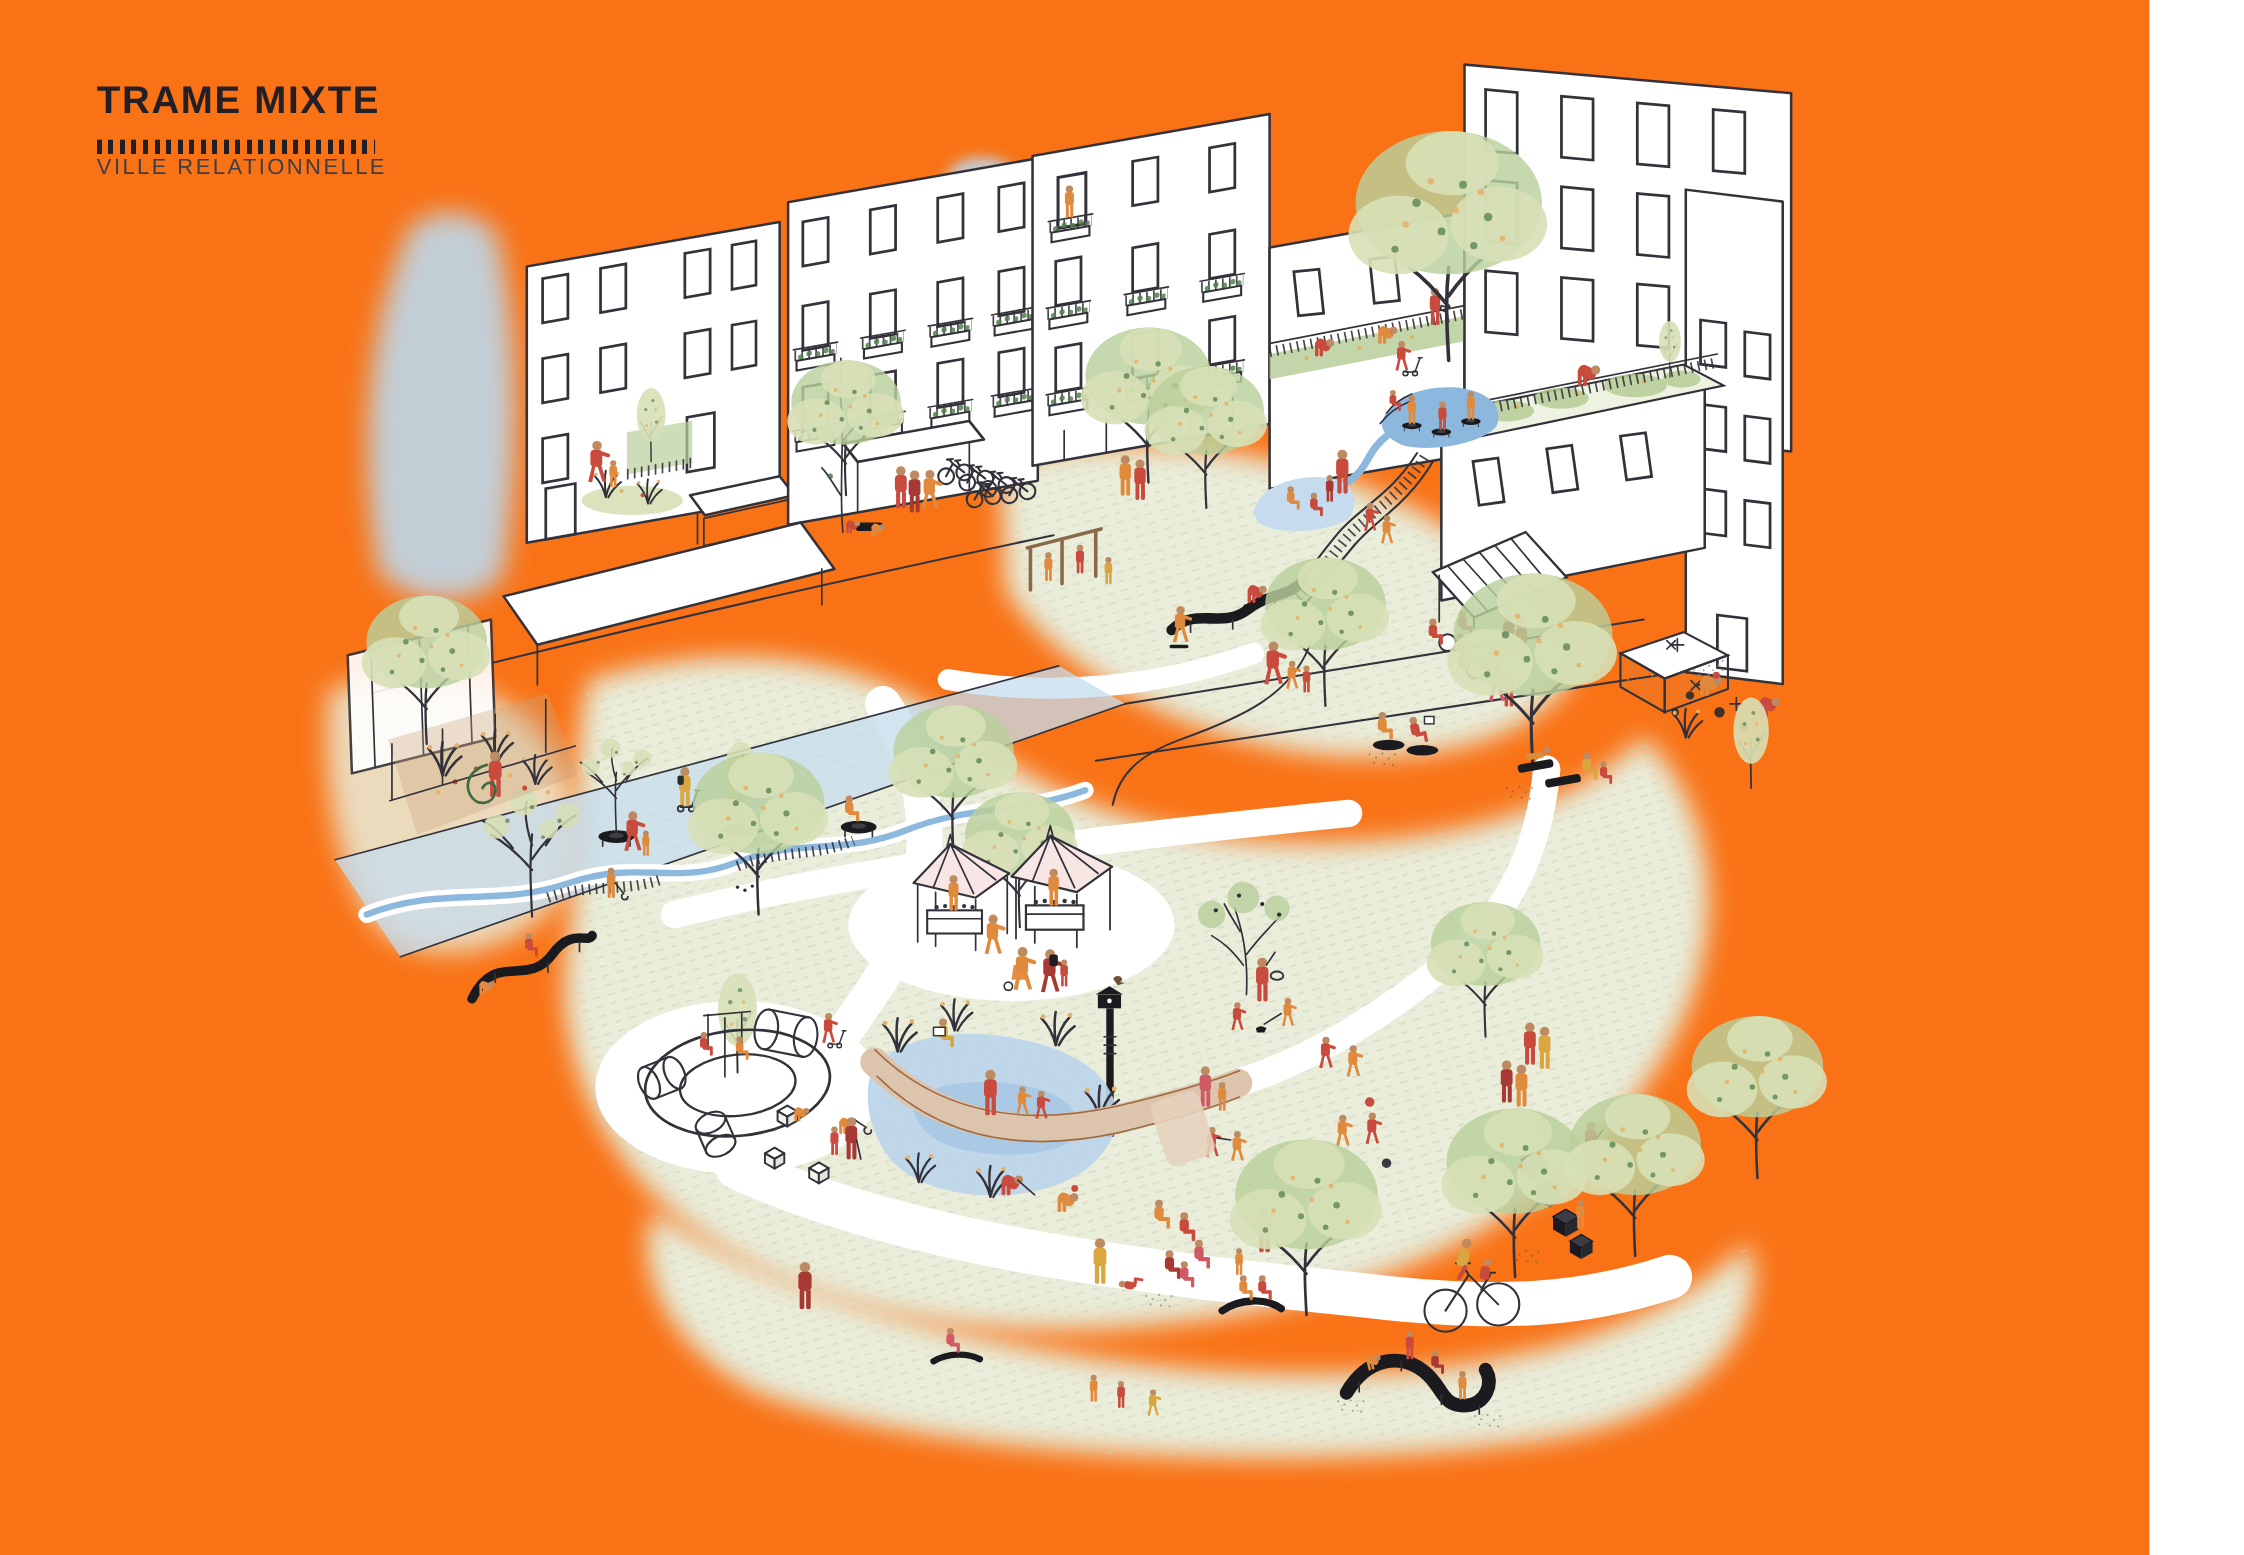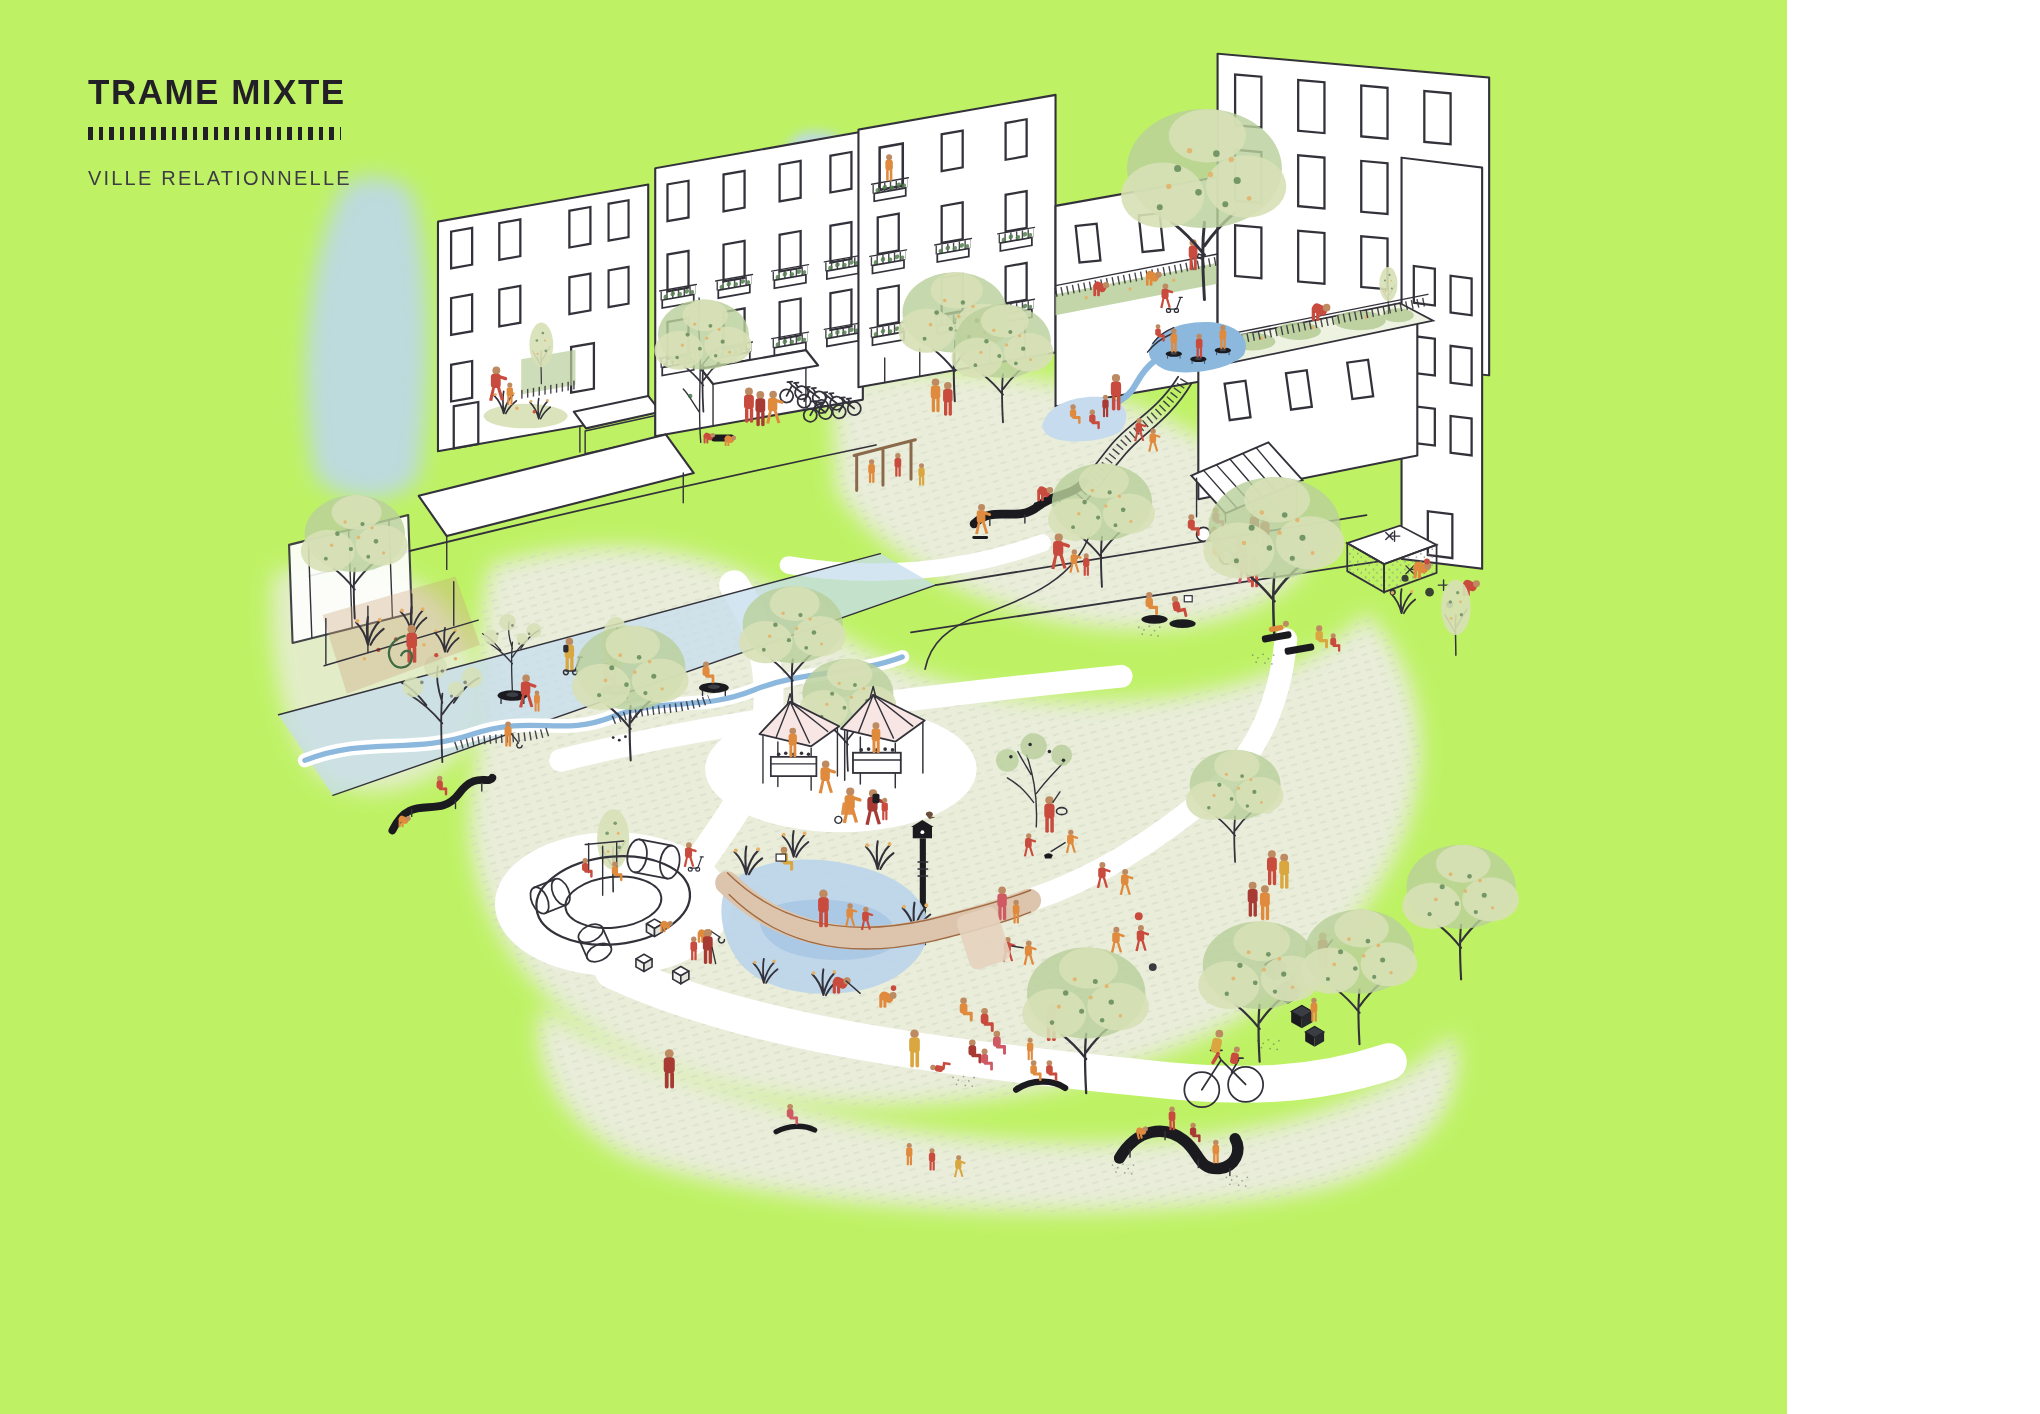--- a/index.html
+++ b/index.html
@@ -6,28 +6,28 @@
     --ink:#33323a; --title-ink:#221f26;
     --accent-red:#c94b3d; --accent-dark-red:#a73a33; --accent-orange:#e08a3e;
     --accent-mustard:#d9a63f; --accent-pink-red:#cf5a64; --skin:#bd8a62;
     --water-strong:#8cb8de; --water-pale:#c6dcee; --wash-blue:#bdd8ea;
     --foliage-pale:#d7e0b6; --foliage-mid:#b9cf9b; --foliage-dark:#55804f;
     --speckle-orange:#e5b168; --lawn:#e9edda; --lawn-hatch:#c9d4ba;
     --boardwalk-tan:#dcc5ac; --boardwalk-edge:#a06a44; --tent-pink:#f7e6e3;
     --feature-black:#1b1b1f; --gabion-gray:#b9bdb4;
   }
   html,body{margin:0;padding:0;background:#fff;}
-  .canvas{position:relative;width:1787px;height:1414px;background:#bef264;overflow:hidden;
+  .canvas{position:relative;width:1954px;height:1414px;background:#f97316;overflow:hidden;
           font-family:"Liberation Sans", sans-serif;}
   .scene{position:absolute;inset:0;}
   .titleblock{position:absolute;left:88px;top:72px;z-index:5;}
   .title{font-size:35px;font-weight:800;letter-spacing:1.5px;color:var(--title-ink);}
   .stripes{width:253px;height:13px;margin-top:15px;
     background:repeating-linear-gradient(90deg,var(--title-ink) 0 4.5px,transparent 4.5px 10.5px);}
-  .subtitle{margin-top:27px;font-size:20px;font-weight:400;letter-spacing:2.2px;color:#3e3d45;}
+  .subtitle{margin-top:1px;font-size:20px;font-weight:400;letter-spacing:2.2px;color:#3e3d45;}
   
   .ln{fill:none;stroke:var(--ink);stroke-width:2;stroke-linecap:round;stroke-linejoin:round}
   .ln15{fill:none;stroke:var(--ink);stroke-width:1.6;stroke-linecap:round;stroke-linejoin:round}
   .face{fill:#ffffff;stroke:var(--ink);stroke-width:2.4;stroke-linejoin:round}
   .win{fill:#ffffff;stroke:var(--ink);stroke-width:2.6}
   .leafP{fill:var(--foliage-pale)} .leafM{fill:var(--foliage-mid)}
   .wat{fill:var(--water-strong)} .watP{fill:var(--water-pale)}
   .blk{fill:var(--feature-black)}
   .skin{fill:var(--skin)}
   .rail{fill:none;stroke:var(--ink);stroke-width:10;stroke-dasharray:1.6 5;opacity:.9}

